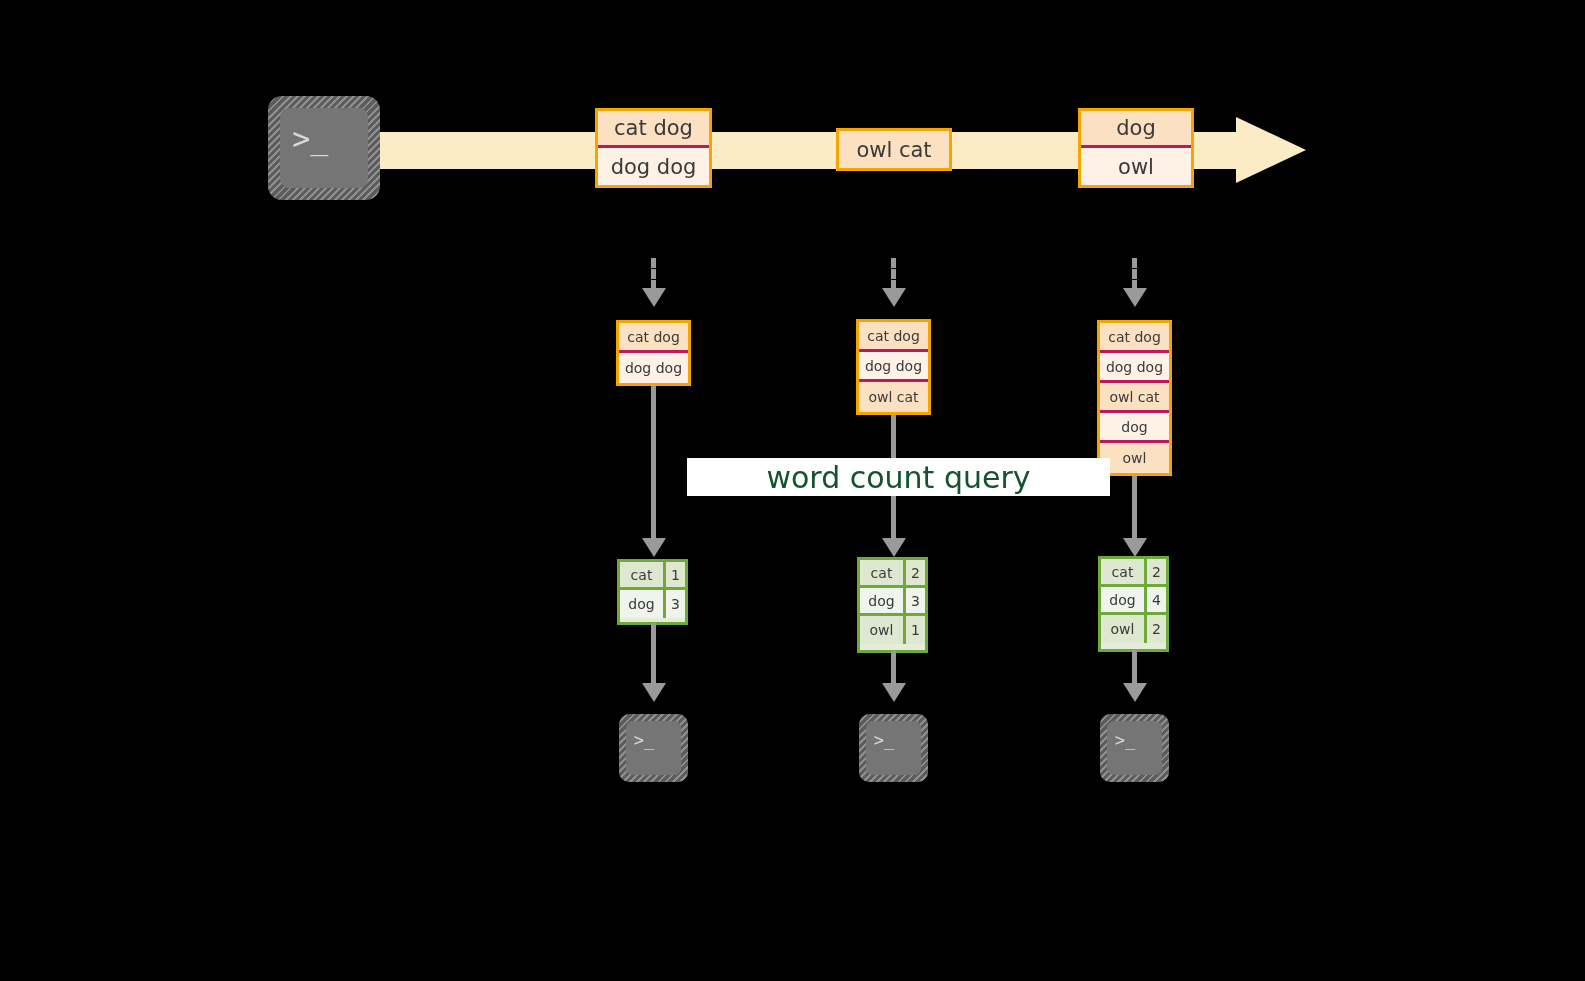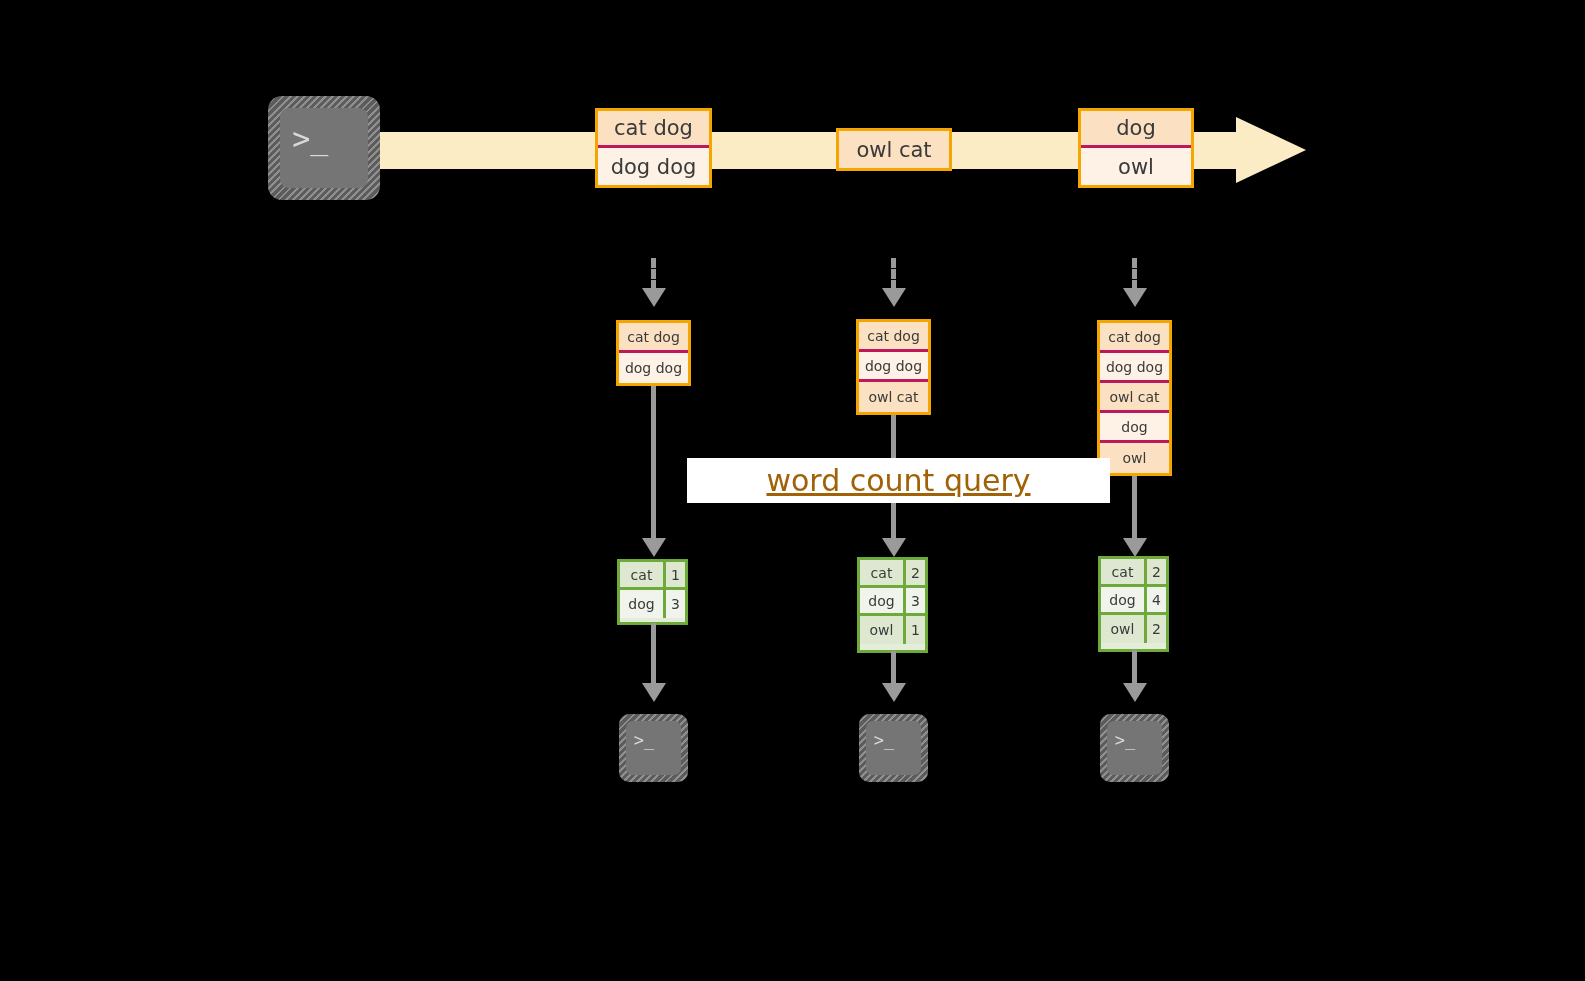--- a/index.html
+++ b/index.html
@@ -147,29 +147,28 @@
     border-right: 12px solid transparent;
     border-top: 19px solid #9a9a9a;
   }
 
   
   .query-label {
     position: absolute;
     left: 687px;
     top: 458px;
     width: 423px;
-    height: 45px;
+    height: 38px;
     background: #FFFFFF;
     display: flex;
     align-items: center;
     justify-content: center;
     font-size: 30px;
-    color: #a16207;
+    color: #14532d;
     white-space: nowrap;
-    text-decoration: underline;
   }
 </style>
 </head>
 <body>
 
 <div id="canvas">
 
   <div class="stream-band"></div>
   <div class="stream-head"></div>
 

